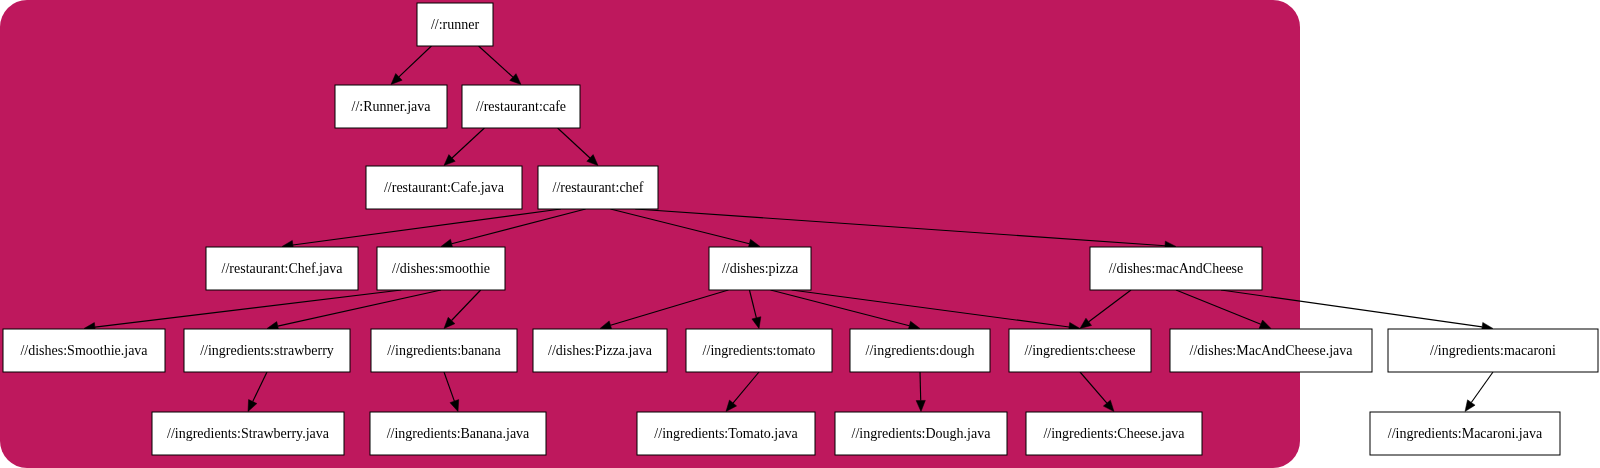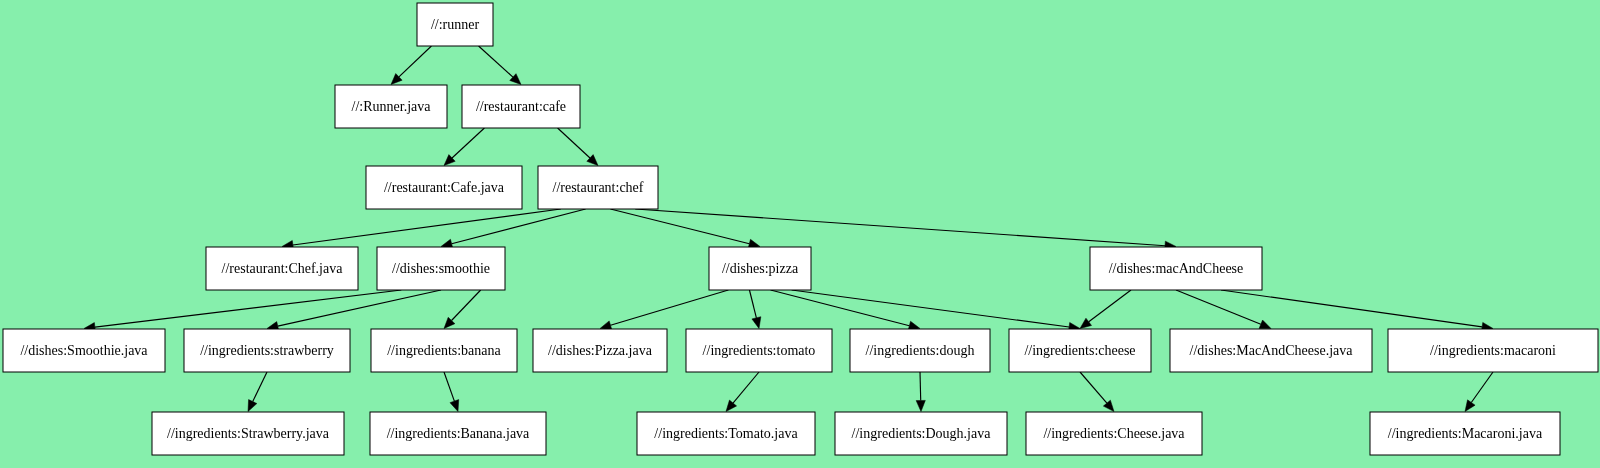--- a/index.html
+++ b/index.html
@@ -2,24 +2,25 @@
 <html><head>
 <meta charset="utf-8">
 <style>
   html, body {
     margin: 0;
     padding: 0;
     background: #ffffff;
   }
   #graph-canvas {
     position: relative;
-    width: 1600px;
+    width: 1300px;
     height: 468px;
-    background: #86efac;
+    background: #be185d;
     font-family: "Liberation Serif", "DejaVu Serif", serif;
+    border-radius: 27px;
   }
   svg#graph-svg {
     position: absolute;
     top: 0;
     left: 0;
     width: 1600px;
     height: 468px;
     display: block;
   }
   .node-box {

